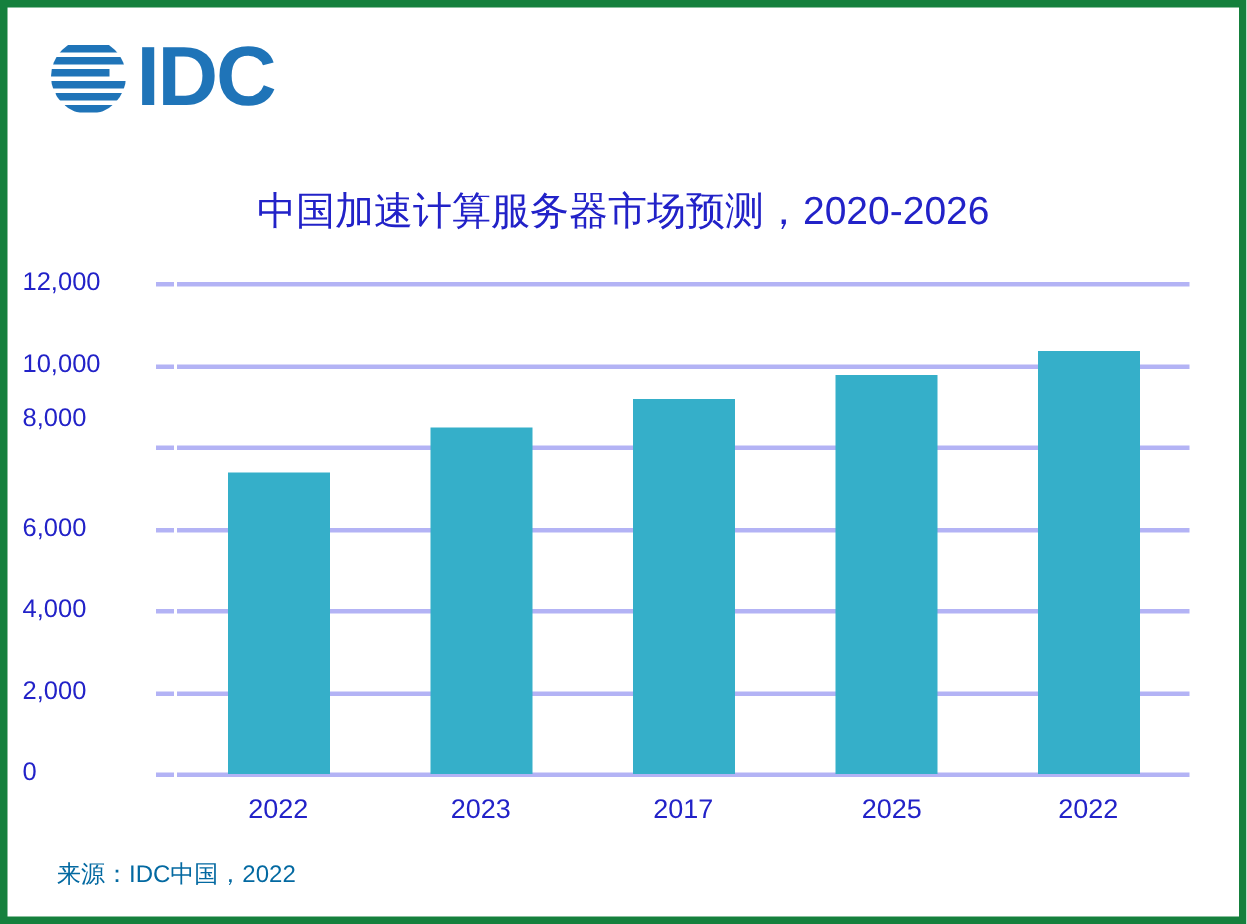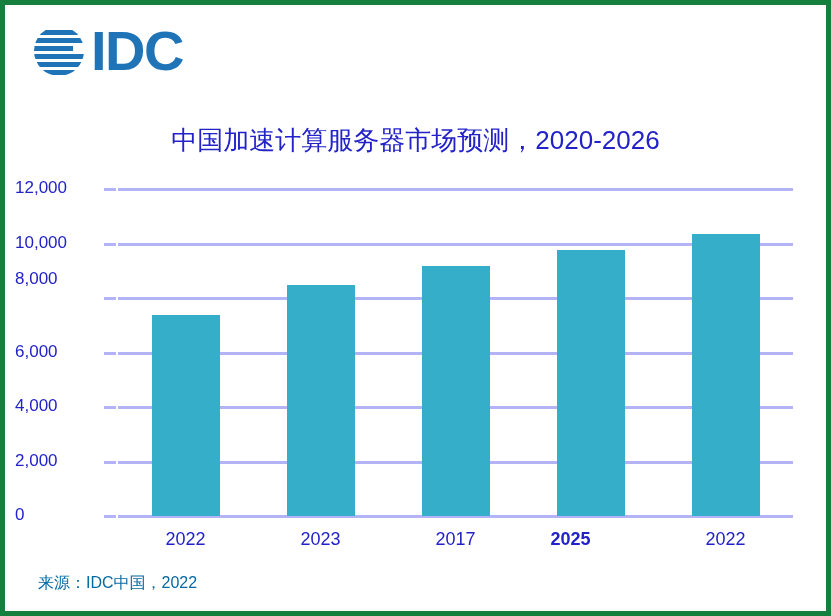--- a/index.html
+++ b/index.html
@@ -157,20 +157,20 @@
       <div class="gridline" style="top: 183px;"></div>
       <div class="ytick-dash" style="top: 183px;"></div>
       <div class="ytick-label" style="top: 173px;">12,000</div>
       <div class="bar" title="2022: 7370" style="left: 146.5px; top: 310.168px; height: 200.832px; background: rgb(53, 175, 201);"></div>
       <div class="xtick-label" style="left: 113px;">2022</div>
       <div class="bar" title="2023: 8470" style="left: 281.5px; top: 280.192px; height: 230.808px; background: rgb(53, 175, 201);"></div>
       <div class="xtick-label" style="left: 248px;">2023</div>
       <div class="bar" title="2024: 9180" style="left: 416.5px; top: 260.845px; height: 250.155px; background: rgb(53, 175, 201);"></div>
       <div class="xtick-label" style="left: 383px;">2017</div>
       <div class="bar" title="2025: 9750" style="left: 551.5px; top: 245.312px; height: 265.688px; background: rgb(53, 175, 201);"></div>
-      <div class="xtick-label" style="left: 498px; font-weight: bold;">2025</div>
+      <div class="xtick-label" style="left: 522px;">2025</div>
       <div class="bar" title="2026: 10340" style="left: 686.5px; top: 229.235px; height: 281.765px; background: rgb(53, 175, 201);"></div>
       <div class="xtick-label" style="left: 653px;">2022</div>
     </div>
 
   <div id="source-note">来源：IDC中国，2022</div>
 
 </div>
 
 </body></html>

